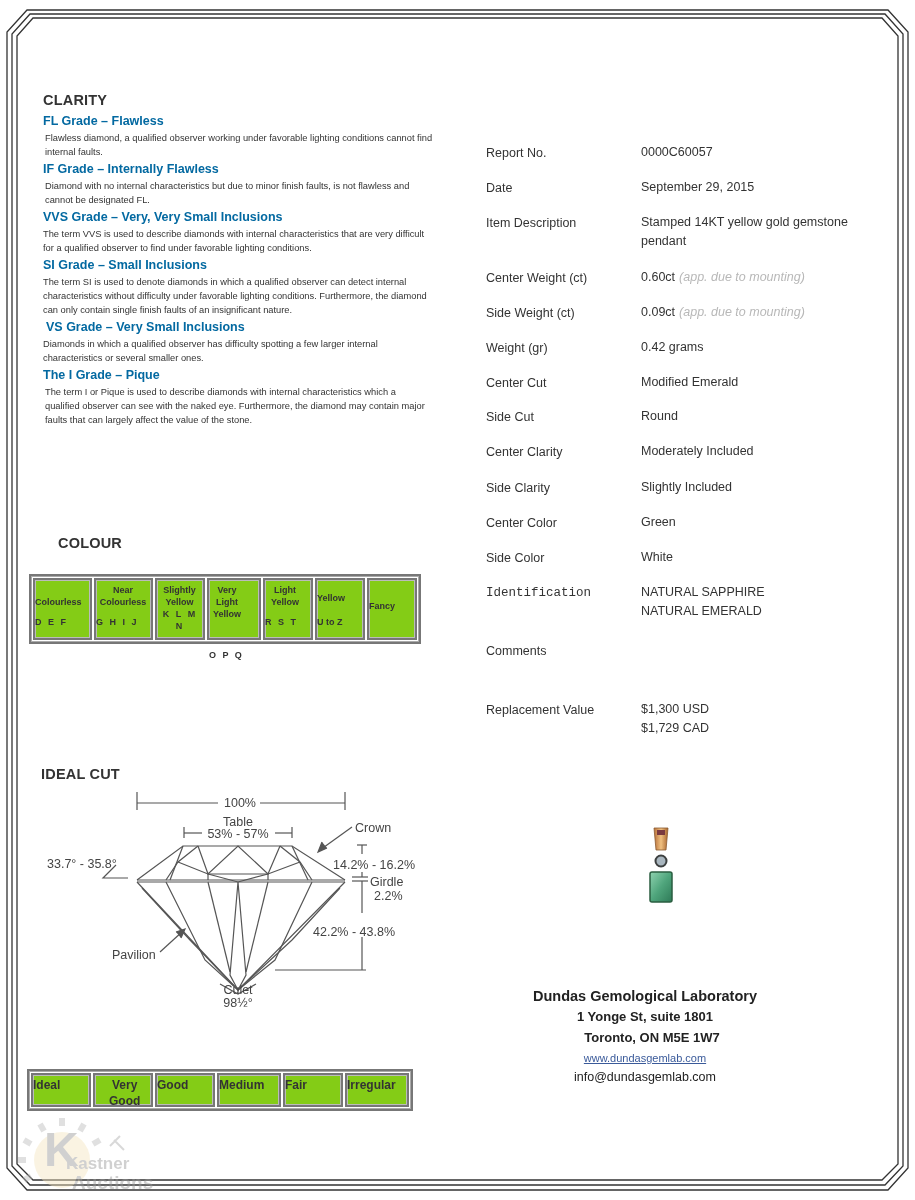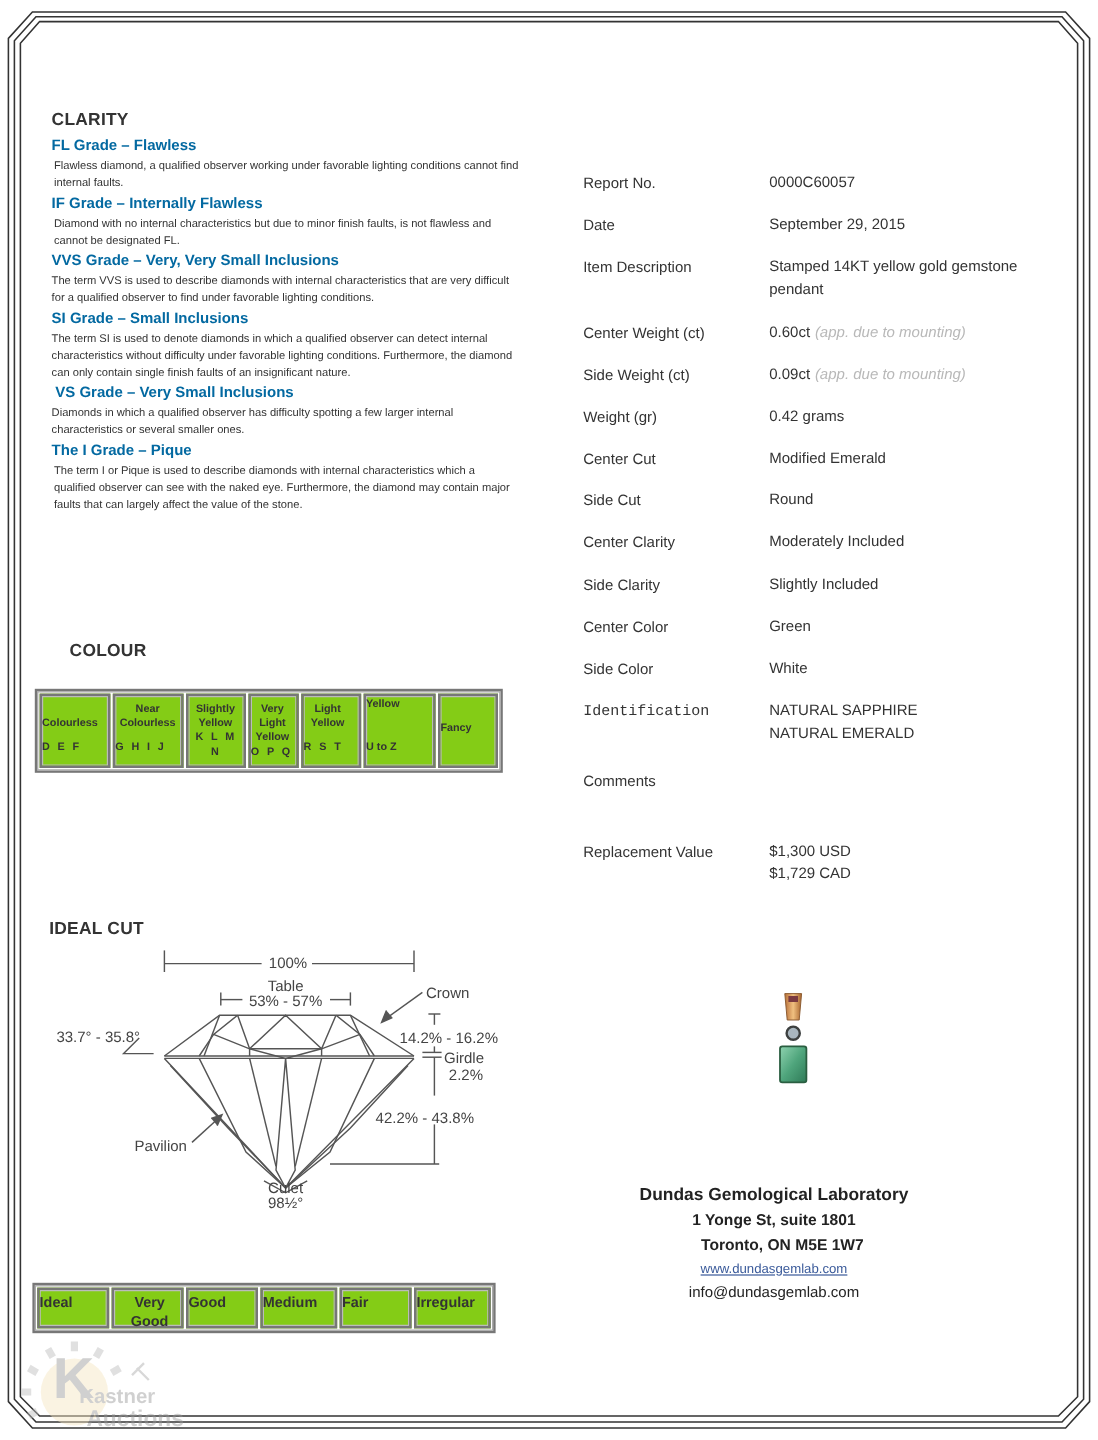--- a/index.html
+++ b/index.html
@@ -72,29 +72,29 @@
     <span class="letters">D E F</span>
   </div>
   <div class="gcell ccell">
     <span style="width:54px;">Near Colourless</span>
     <span class="letters">G H I J</span>
   </div>
   <div class="gcell ccell" style="width:50px;">
     <span style="width:45px;">Slightly Yellow</span>
     <span class="letters">K L M N</span>
   </div>
-  <div class="gcell ccell" style="width:42px;padding-bottom:6px;">
+  <div class="gcell ccell" style="width:54px;padding-bottom:6px;gap:29px;">
     <span style="width:36px;">Very Light Yellow</span>
     <span class="letters">O P Q</span>
   </div>
   <div class="gcell ccell" style="width:50px;">
     <span style="width:40px;">Light Yellow</span>
     <span class="letters">R S T</span>
   </div>
-  <div class="gcell ccell" style="width:60px;padding-top:0;">
+  <div class="gcell ccell" style="width:50px;padding-top:12px;">
     <span>Yellow</span>
     <span style="letter-spacing:0;">U to Z</span>
   </div>
   <div class="gcell ccell center" style="width:50px;">
     <span>Fancy</span>
   </div>
 </div>
 
 <div class="abs h1" style="left:41px;top:766px;">IDEAL CUT</div>
 

